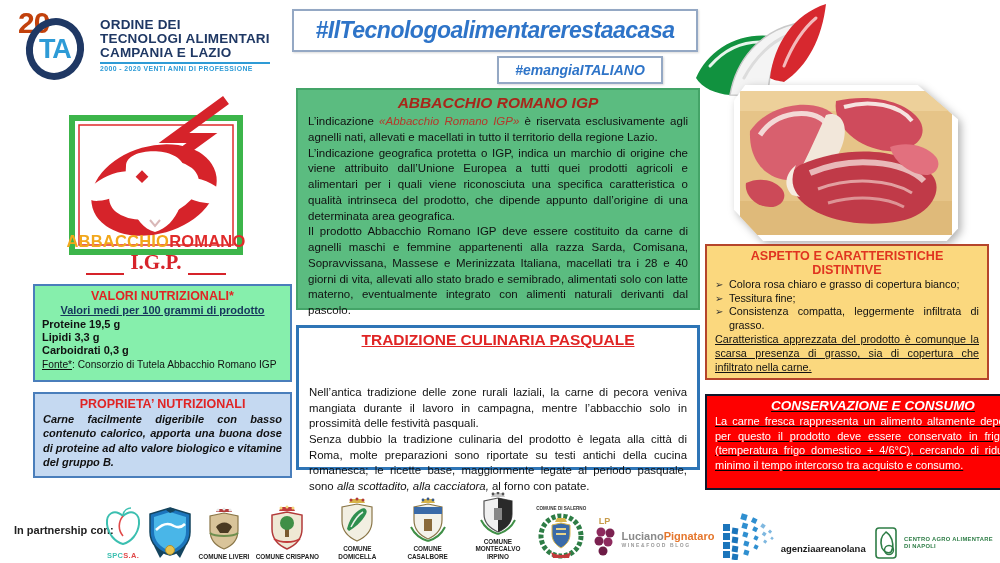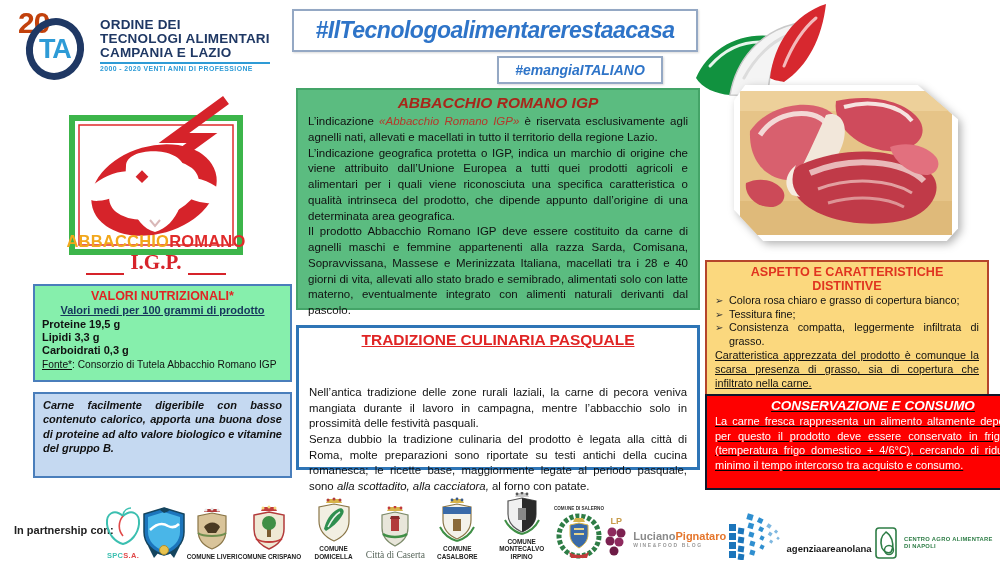--- a/index.html
+++ b/index.html
@@ -49,21 +49,21 @@
   .trad-title { text-align:center; font-size:15.5px; font-weight:800; color:#e02424; text-decoration:underline; margin-bottom:2px; }
   .trad-body { font-size:11.4px; line-height:1.37; color:#111; text-align:justify;margin-top:36px; }
   .it { font-style:italic; }
 
   
   .photo { position:absolute; left:734px; top:85px; width:224px; height:156px; filter:drop-shadow(3px 3px 4px rgba(0,0,0,.3)); }
   .photo-frame { width:100%; height:100%; background:#fff; clip-path:polygon(0 10%, 5% 0, 82% 0, 100% 22%, 100% 92%, 95% 100%, 13% 100%, 0 80%); padding:6px; }
   .photo-frame svg { width:100%; height:100%; display:block; }
 
   
-  .aspect-box { position:absolute; left:705px; top:244px; width:284px; height:136px; background:#fbd87e; border:2px solid #b5452b; padding:3px 8px;margin-top:16px; }
+  .aspect-box { position:absolute; left:705px; top:244px; width:284px; height:136px; background:#fbd87e; border:2px solid #b5452b; padding:3px 8px; }
   .aspect-title { text-align:center; font-size:12.6px; font-weight:800; color:#e03420; margin-bottom:1px; }
   .bullet-row { display:flex; font-size:10.8px; color:#111; line-height:1.26; }
   .bullet-glyph { flex:0 0 14px; color:#333; font-size:10px; padding-top:1px; }
   .bullet-text { text-align:justify; }
   .aspect-note { font-size:10.8px; color:#111; line-height:1.26; text-align:justify; text-decoration:underline; margin-top:1px; }
 
   
   .storage-box { position:absolute; left:705px; top:394px; width:336px; height:96px; background:#fe0000; border:2px solid #0f172a; padding:2px 8px;text-decoration:underline; }
   .storage-title { text-align:center; font-size:13.5px; font-weight:800; font-style:italic; color:#fff; }
   .storage-body { font-size:11px; line-height:1.32; color:#fff; text-align:justify; margin-top:1px; }
@@ -157,20 +157,21 @@
   <div class="valori-box">
     <div class="box-title-red">VALORI NUTRIZIONALI*</div>
     <div class="valori-sub">Valori medi per 100 grammi di prodotto</div>
     <div class="valori-row">Proteine 19,5 g</div>
     <div class="valori-row">Lipidi 3,3 g</div>
     <div class="valori-row">Carboidrati 0,3 g</div>
     <div class="valori-fonte"><span class="u">Fonte*</span><span>: Consorzio di Tutela Abbacchio Romano IGP</span></div>
   </div>
 
   <div class="prop-box">
+    <div class="box-title-red">PROPRIETA’ NUTRIZIONALI</div>
     <div class="prop-body">Carne facilmente digeribile con basso contenuto calorico, apporta una buona dose di proteine ad alto valore biologico e vitamine del gruppo B.</div>
   </div>
 
   <div class="trad-box">
     <div class="trad-title">TRADIZIONE CULINARIA PASQUALE</div>
     <div class="trad-body">
       <div>Nell’antica tradizione delle zone rurali laziali, la carne di pecora veniva mangiata durante il lavoro in campagna, mentre l’abbacchio solo in prossimità delle festività pasquali.</div>
       <div><span>Senza dubbio la tradizione culinaria del prodotto è legata alla città di Roma, molte preparazioni sono riportate su testi antichi della cucina romanesca; le ricette base, maggiormente legate al periodo pasquale, sono </span><span class="it">alla scottadito, alla cacciatora,</span><span> al forno con patate.</span></div>
     </div>
   </div>
@@ -277,33 +278,20 @@
           <circle cx="12" cy="3" r="1.5" fill="#b23a3a"></circle>
           <circle cx="18" cy="2" r="1.5" fill="#b23a3a"></circle>
           <circle cx="24" cy="3" r="1.5" fill="#b23a3a"></circle>
         <path d="M18 7 L33 10 V24 C33 34 27 40 18 44 C9 40 3 34 3 24 V10 Z" fill="#f2efe2" stroke="#8a7648" stroke-width="1.2"></path>
         <path d="M8 32 C10 24 14 16 22 12 C26 10 29 13 27 17 C22 26 16 30 10 34 Z" fill="#2f8f4f"></path>
         <path d="M12 30 C15 24 19 18 24 15" fill="none" stroke="#e9f2e9" stroke-width="1.5"></path>
       </svg>
       <div class="p-cap">COMUNE DOMICELLA</div>
     </div>
 
-    <div class="p-item">
-      <svg width="32" height="42" viewBox="0 0 32 42" aria-hidden="true">
-        <path d="M8 5 H24 L22 1 H10 Z" fill="#d8b44a"></path>
-          <circle cx="10" cy="2" r="1.4" fill="#c23b3b"></circle>
-          <circle cx="16" cy="1" r="1.4" fill="#c23b3b"></circle>
-          <circle cx="22" cy="2" r="1.4" fill="#c23b3b"></circle>
-        <path d="M16 6 L29 9 V22 C29 31 24 36 16 40 C8 36 3 31 3 22 V9 Z" fill="#e8e6da" stroke="#7c8a6a" stroke-width="1.2"></path>
-        <rect x="12" y="13" width="8" height="12" fill="#b23a3a"></rect>
-        <path d="M11 13 H21 L20 10 H12 Z" fill="#8a2c2c"></path>
-        <path d="M4 28 C10 32 22 32 28 28" fill="none" stroke="#3f8f46" stroke-width="2.5"></path>
-      </svg>
-      <div class="p-cap-serif">Città di Caserta</div>
-    </div>
 
     <div class="p-item">
       <svg width="38" height="46" viewBox="0 0 38 46" aria-hidden="true">
         <path d="M12 6 H26 L24 2 H14 Z" fill="#d8b44a"></path>
           <circle cx="14" cy="3" r="1.4" fill="#3a5a8a"></circle>
           <circle cx="19" cy="2" r="1.4" fill="#3a5a8a"></circle>
           <circle cx="24" cy="3" r="1.4" fill="#3a5a8a"></circle>
         <path d="M19 7 L33 10 V23 C33 32 28 38 19 42 C10 38 5 32 5 23 V10 Z" fill="#f4f2ea" stroke="#8a7648" stroke-width="1.2"></path>
         <rect x="5" y="10" width="28" height="7" fill="#3a6aa8"></rect>
         <rect x="15" y="22" width="8" height="12" fill="#8a6a3a"></rect>

